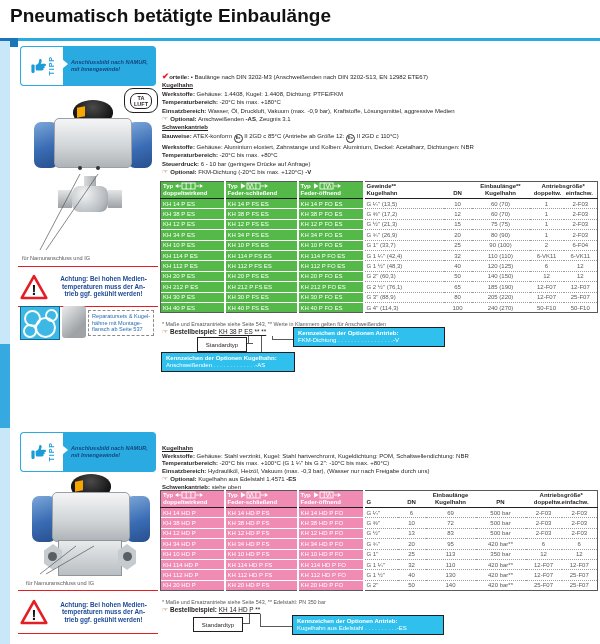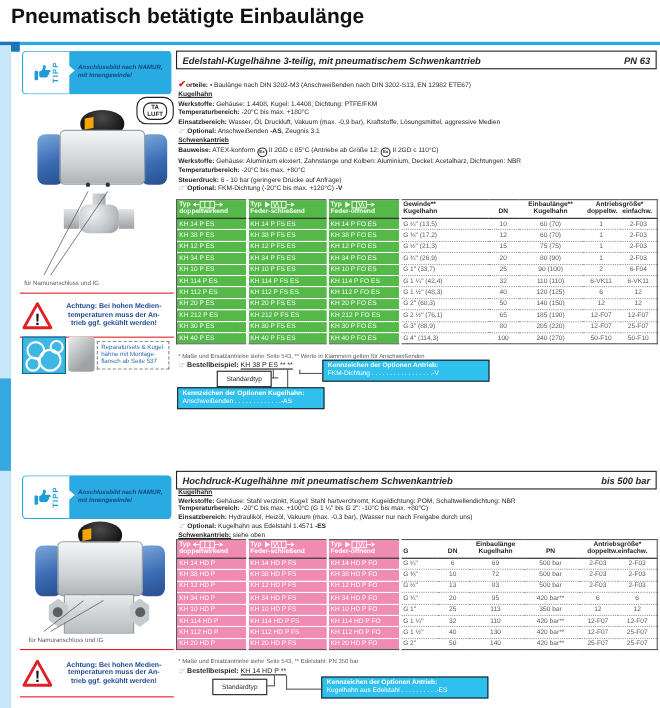--- a/index.html
+++ b/index.html
@@ -193,24 +193,20 @@
       <div class="ring" style="left:24px;top:2px;width:9px;height:9px;"></div>
     </div>
     <div class="valve-thumb"></div>
     <div class="repair-text">
       <div>Reparatursets &amp; Kugel-</div>
       <div>hähne mit Montage-</div>
       <div>flansch ab Seite 537</div>
     </div>
   </div>
 
-  <div class="abs sec-h" style="top:46px;">
-    <span class="sec-title">Edelstahl-Kugelhähne 3-teilig, mit pneumatischem Schwenkantrieb</span>
-    <span class="sec-badge">PN 63</span>
-  </div>
 
   <div class="abs taluft" style="left:124px;top:88px;">
     <div class="in">
       <div>TA</div>
       <div>LUFT</div>
     </div>
   </div>
 
   <div class="abs intro lh84" style="top:72px;">
       <div class="spec-line"><span class="sg-chk">✔</span><span class="sg-b">orteile:</span><span class="sg-p"> • Baulänge nach DIN 3202-M3 (Anschweißenden nach DIN 3202-S13, EN 12982 ETE67)</span></div>
@@ -485,24 +481,20 @@
       <polygon points="16,2 30,27 2,27" fill="#fff" stroke="#e31e24" stroke-width="3" stroke-linejoin="round"></polygon>
       <text x="16" y="24" text-anchor="middle" font-size="17" font-weight="bold" fill="#111" font-family="Liberation Sans, sans-serif">!</text>
     </svg>
     <div class="warn-text">
       <div>Achtung: Bei hohen Medien-</div>
       <div>temperaturen muss der An-</div>
       <div>trieb ggf. gekühlt werden!</div>
     </div>
   </div>
 
-  <div class="abs sec-h" style="top:428px;">
-    <span class="sec-title">Hochdruck-Kugelhähne mit pneumatischem Schwenkantrieb</span>
-    <span class="sec-badge">bis 500 bar</span>
-  </div>
 
   <div class="abs intro lh75" style="top:445px;">
       <div class="spec-line"><span class="sg-bu">Kugelhahn</span></div>
       <div class="spec-line"><span class="sg-b">Werkstoffe:</span><span class="sg-p"> Gehäuse: Stahl verzinkt, Kugel: Stahl hartverchromt, Kugeldichtung: POM, Schaltwellendichtung: NBR</span></div>
       <div class="spec-line"><span class="sg-b">Temperaturbereich:</span><span class="sg-p"> -20°C bis max. +100°C (G 1 ¼" bis G 2": -10°C bis max. +80°C)</span></div>
       <div class="spec-line"><span class="sg-b">Einsatzbereich:</span><span class="sg-p"> Hydrauliköl, Heizöl, Vakuum (max. -0,3 bar), (Wasser nur nach Freigabe durch uns)</span></div>
       <div class="spec-line"><span class="sg-hand">☞ </span><span class="sg-b">Optional:</span><span class="sg-p"> Kugelhahn aus Edelstahl 1.4571 </span><span class="sg-b">-ES</span></div>
       <div class="spec-line"><span class="sg-bu">Schwenkantrieb:</span><span class="sg-p"> siehe oben</span></div>
     </div>
 

